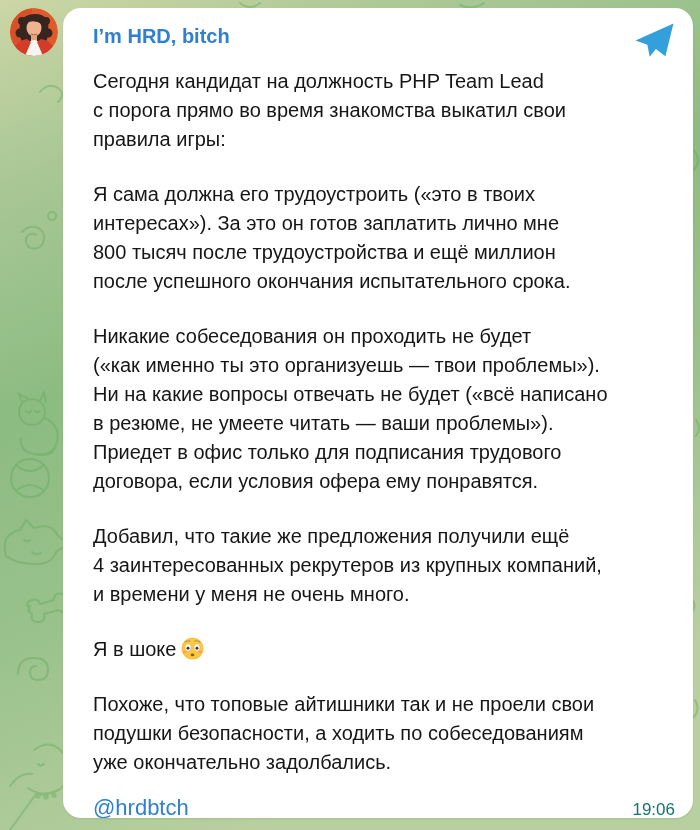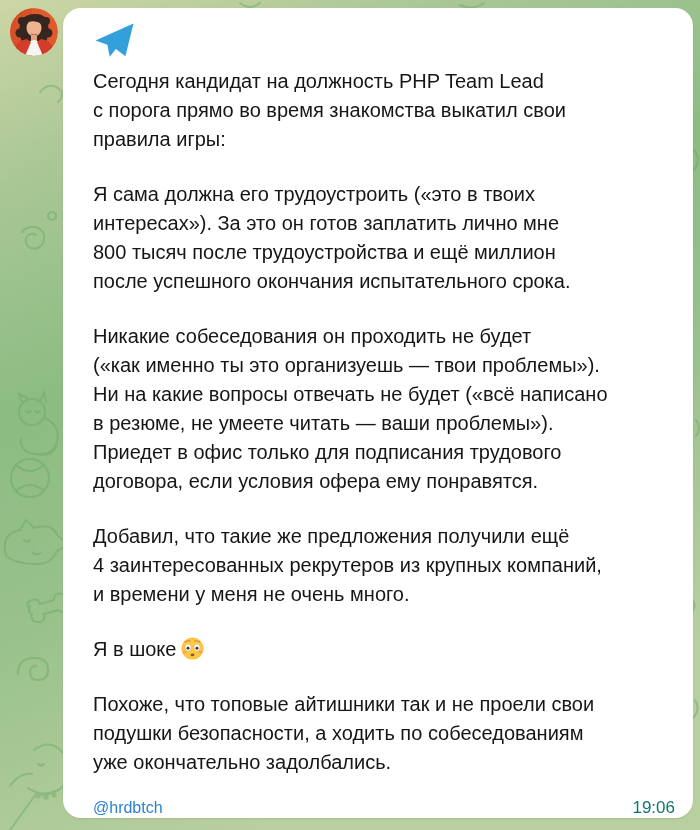--- a/index.html
+++ b/index.html
@@ -32,21 +32,21 @@
   .text { color: #161616; font-size: 20px; line-height: 29px; }
   .text p { margin: 0 0 26px 0; white-space: pre-line; }
   .text p:last-child { margin-bottom: 16px; }
   .text b { font-weight: 400; }
   .emoji { vertical-align: -4px; margin-left: 5px; }
   .footer {
     display: flex; justify-content: space-between; align-items: baseline;
     margin-top: 6px; 
   }
   .username {
-    color: #2e80d2; font-size: 16px; line-height: 29px;
+    color: #2e80d2; font-size: 22px; line-height: 29px;
     text-decoration: none; cursor: pointer;
   }
   .time { color: #0f766e; font-size: 17px; line-height: 29px; }
 </style>
 </head>
 <body>
 
 <svg class="bg-svg" width="700" height="830" viewBox="0 0 700 830">
   <defs>
     <linearGradient id="bg-grad" x1="0" y1="0" x2="0.35" y2="1">
@@ -139,20 +139,21 @@
       <rect x="21" y="27" width="6" height="7" fill="#e3a57f"></rect>
       <path d="M12 48 q2 -15 12 -16 q10 1 12 16 z" fill="#f5f5f2"></path>
       <path d="M3 48 q1 -15 14 -17 l4 3 -6 14 z" fill="#d43c2a"></path>
       <path d="M45 48 q-1 -15 -14 -17 l-4 3 6 14 z" fill="#d43c2a"></path>
     </g>
   </svg>
 </div>
 
 <div class="bubble">
   <div class="header">
+    <span class="title">I’m HRD, bitch</span>
     <svg class="plane" width="42" height="38" viewBox="0 0 44 40">
       <path fill="#33a0db" d="M42.5 1.5 L2.5 19.5 L15 24 L17.5 36.5 L24 28.5 L34 36 Z"></path>
     </svg>
   </div>
 
   <div class="text">
     <p><span>Сегодня кандидат на должность </span><b>PHP Team Lead</b><span>
 с порога прямо во время знакомства выкатил свои
 правила игры:</span></p>
 

